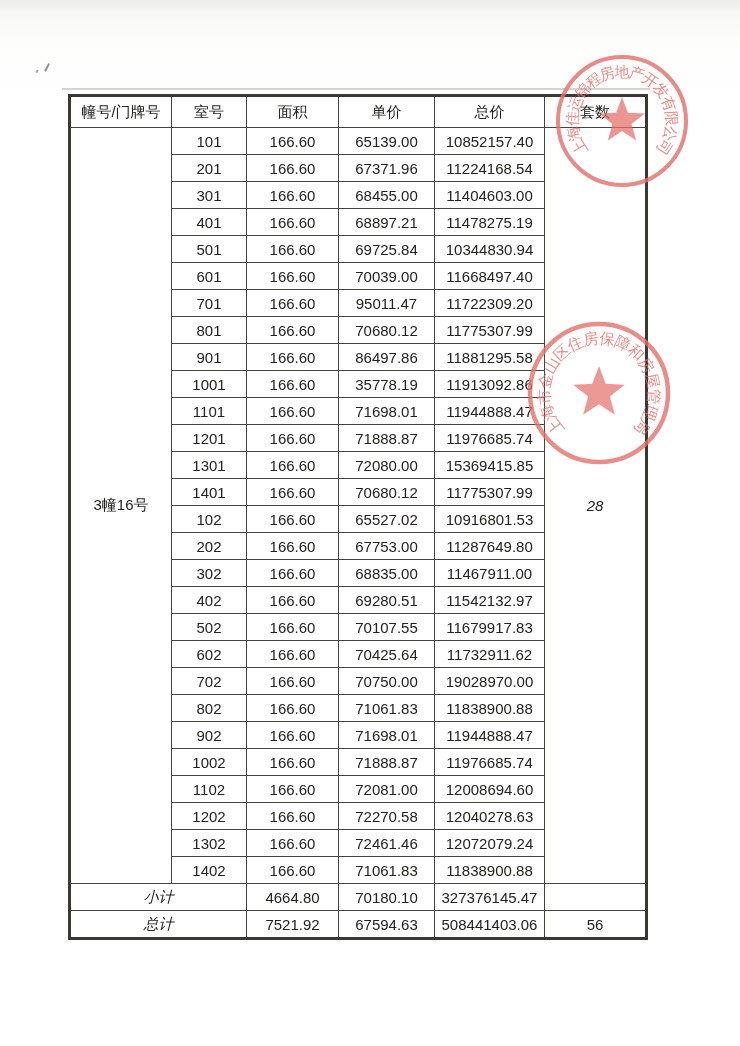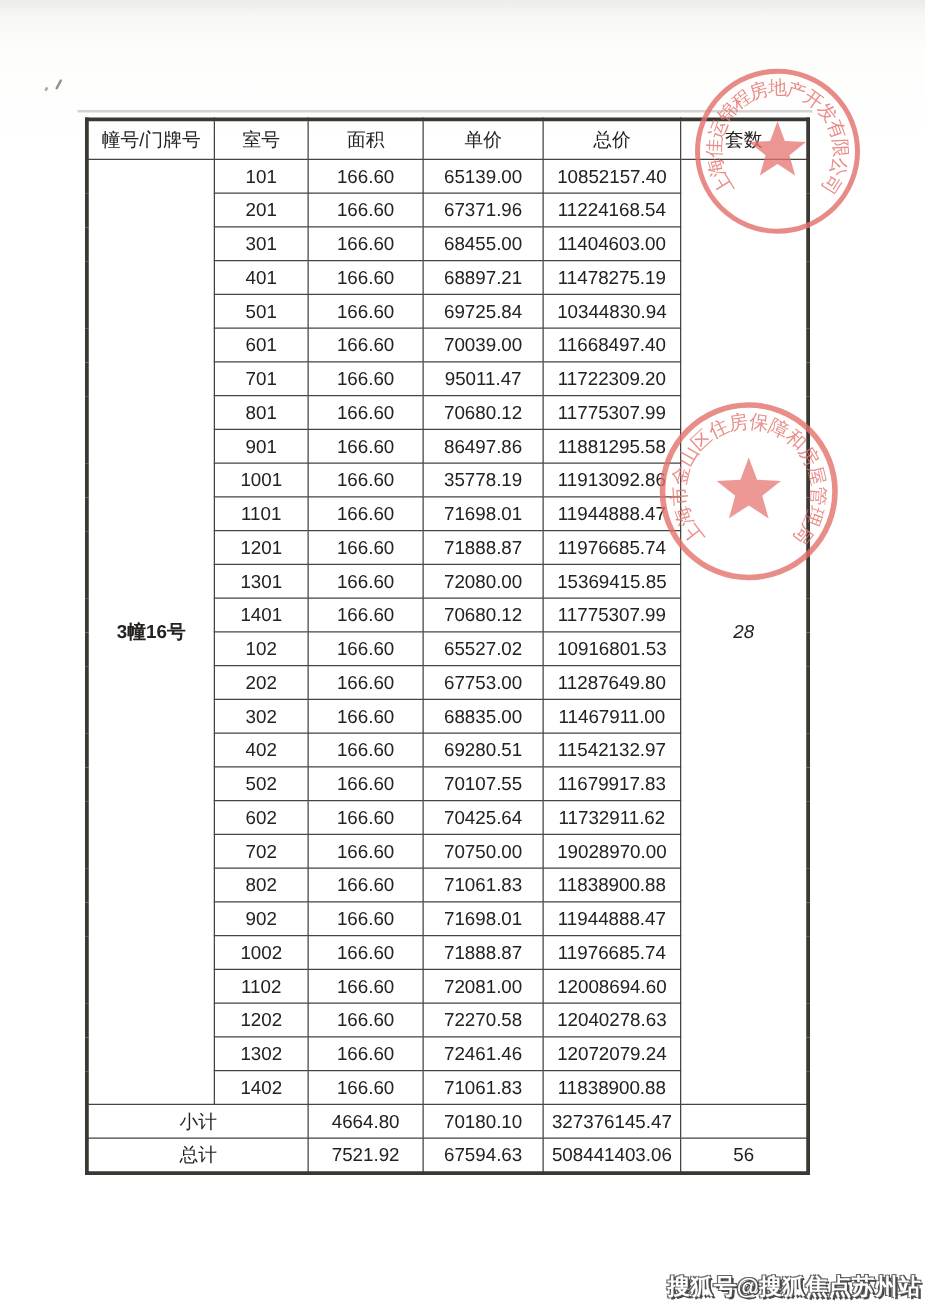--- a/index.html
+++ b/index.html
@@ -15,23 +15,23 @@
     border:3px solid #393832;background:transparent;
   }
   .price th,.price td{
     border:1.5px solid #45443e;
     text-align:center;vertical-align:middle;
     font-size:15px;font-weight:400;padding:0 2px;
     white-space:nowrap;overflow:hidden;
   }
   .price thead th{height:30px;font-weight:400;}
   .price tbody td{height:26px;}
-  .price td.building{font-weight:700;font-size:15px;}
+  .price td.building{font-weight:400;font-size:15px;}
   .price td.units{font-size:15px;font-style:italic;}
-  .price .sum-label{font-size:15px;}
+  .price .sum-label{font-size:15px;font-style:italic;}
   .top-scan-line{
     position:absolute;left:62px;top:88px;width:588px;height:2px;
     background:#c9c8c4;opacity:.8;
   }
   .stray-mark{
     position:absolute;left:46px;top:63px;width:2px;height:9px;
     background:#90908e;transform:rotate(28deg);border-radius:1px;
   }
   .stray-mark::after{
     content:"";position:absolute;left:-7px;top:11px;width:2px;height:3px;
@@ -296,14 +296,13 @@
       <text x="80" y="25" transform="rotate(8.533333333333331 80 80)" text-anchor="middle" dominant-baseline="central" font-size="15.5" fill="#e4716c">保</text>
       <text x="80" y="25" transform="rotate(25.599999999999994 80 80)" text-anchor="middle" dominant-baseline="central" font-size="15.5" fill="#e4716c">障</text>
       <text x="80" y="25" transform="rotate(42.66666666666666 80 80)" text-anchor="middle" dominant-baseline="central" font-size="15.5" fill="#e4716c">和</text>
       <text x="80" y="25" transform="rotate(59.73333333333332 80 80)" text-anchor="middle" dominant-baseline="central" font-size="15.5" fill="#e4716c">房</text>
       <text x="80" y="25" transform="rotate(76.80000000000001 80 80)" text-anchor="middle" dominant-baseline="central" font-size="15.5" fill="#e4716c">屋</text>
       <text x="80" y="25" transform="rotate(93.86666666666667 80 80)" text-anchor="middle" dominant-baseline="central" font-size="15.5" fill="#e4716c">管</text>
       <text x="80" y="25" transform="rotate(110.93333333333334 80 80)" text-anchor="middle" dominant-baseline="central" font-size="15.5" fill="#e4716c">理</text>
       <text x="80" y="25" transform="rotate(128 80 80)" text-anchor="middle" dominant-baseline="central" font-size="15.5" fill="#e4716c">局</text>
     </svg>
 
-  <div class="watermark">搜狐号@搜狐焦点苏州站</div>
 </div>
 
 </body></html>

